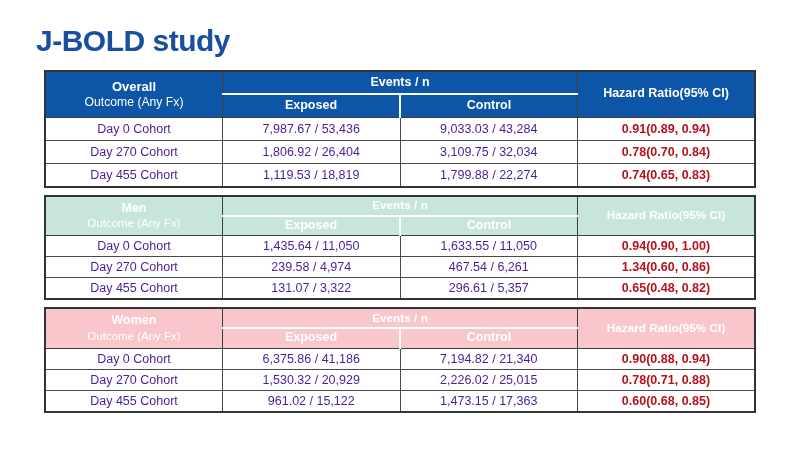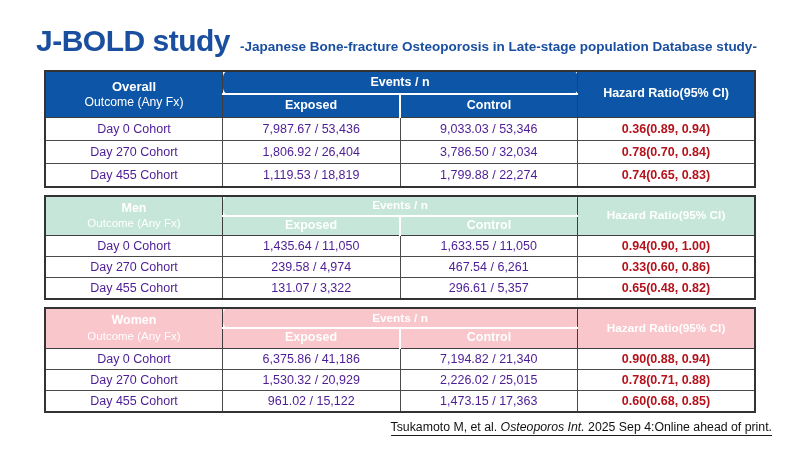--- a/index.html
+++ b/index.html
@@ -64,21 +64,21 @@
     line-height: 1.25;
   }
   .study-table td {
     border: 1.3px solid #4a4a4a;
     background: #ffffff;
     color: #4c1d95;
     font-size: 12.5px;
     font-weight: 400;
   }
   
-  .study-table th.events-cell  { border-bottom: 2.5px solid #ffffff; border-radius: 6px; }
+  .study-table th.events-cell  { border-bottom: 2.5px solid #ffffff; }
   .study-table th.exposed-cell { border-right: 2.5px solid #ffffff; }
   .group-cell .group-name    { font-size: 13px;   font-weight: 700; }
   .group-cell .group-outcome { font-size: 12.2px; font-weight: 400; }
   td.hr { color: #b5121b; font-weight: 700; }
   
   .theme-overall thead th { background: #0d55a7; color: #ffffff; }
   .theme-men     thead th { background: #c6e6da; color: #ffffff; }
   .theme-women   thead th { background: #f8c6cb; color: #ffffff; }
   .theme-overall thead tr { height: 23px; }
   .theme-overall tbody td { height: 22px; }
@@ -102,21 +102,20 @@
     padding-bottom: 1px;
   }
 </style>
 </head>
 <body>
 
 <div class="slide">
 
   <header class="title-row">
     <h1 class="study-title">J-BOLD study</h1>
-    <span class="study-subtitle">-Japanese Bone-fracture Osteoporosis in Late-stage population Database study-</span>
   </header>
 
   <section class="tables-wrap">
 
     <table class="study-table theme-overall">
       <colgroup>
           <col>
           <col>
           <col>
           <col>
@@ -132,27 +131,27 @@
         </tr>
         <tr>
           <th class="exposed-cell">Exposed</th>
           <th class="control-cell">Control</th>
         </tr>
       </thead>
       <tbody>
         <tr>
           <td>Day 0 Cohort</td>
           <td>7,987.67 / 53,436</td>
-          <td>9,033.03 / 53,346</td>
-          <td class="hr">0.36(0.89, 0.94)</td>
+          <td>9,033.03 / 43,284</td>
+          <td class="hr">0.91(0.89, 0.94)</td>
         </tr>
         <tr>
           <td>Day 270 Cohort</td>
           <td>1,806.92 / 26,404</td>
-          <td>3,786.50 / 32,034</td>
+          <td>3,109.75 / 32,034</td>
           <td class="hr">0.78(0.70, 0.84)</td>
         </tr>
         <tr>
           <td>Day 455 Cohort</td>
           <td>1,119.53 / 18,819</td>
           <td>1,799.88 / 22,274</td>
           <td class="hr">0.74(0.65, 0.83)</td>
         </tr>
       </tbody>
     </table>
@@ -182,21 +181,21 @@
         <tr>
           <td>Day 0 Cohort</td>
           <td>1,435.64 / 11,050</td>
           <td>1,633.55 / 11,050</td>
           <td class="hr">0.94(0.90, 1.00)</td>
         </tr>
         <tr>
           <td>Day 270 Cohort</td>
           <td>239.58 / 4,974</td>
           <td>467.54 / 6,261</td>
-          <td class="hr">0.33(0.60, 0.86)</td>
+          <td class="hr">1.34(0.60, 0.86)</td>
         </tr>
         <tr>
           <td>Day 455 Cohort</td>
           <td>131.07 / 3,322</td>
           <td>296.61 / 5,357</td>
           <td class="hr">0.65(0.48, 0.82)</td>
         </tr>
       </tbody>
     </table>
 
@@ -238,17 +237,14 @@
           <td>Day 455 Cohort</td>
           <td>961.02 / 15,122</td>
           <td>1,473.15 / 17,363</td>
           <td class="hr">0.60(0.68, 0.85)</td>
         </tr>
       </tbody>
     </table>
 
   </section>
 
-  <footer class="citation">
-    <span class="cite-underline"><span>Tsukamoto M, et al. </span><i>Osteoporos Int.</i><span> 2025 Sep 4:Online ahead of print.</span></span>
-  </footer>
 
 </div>
 
 </body></html>

